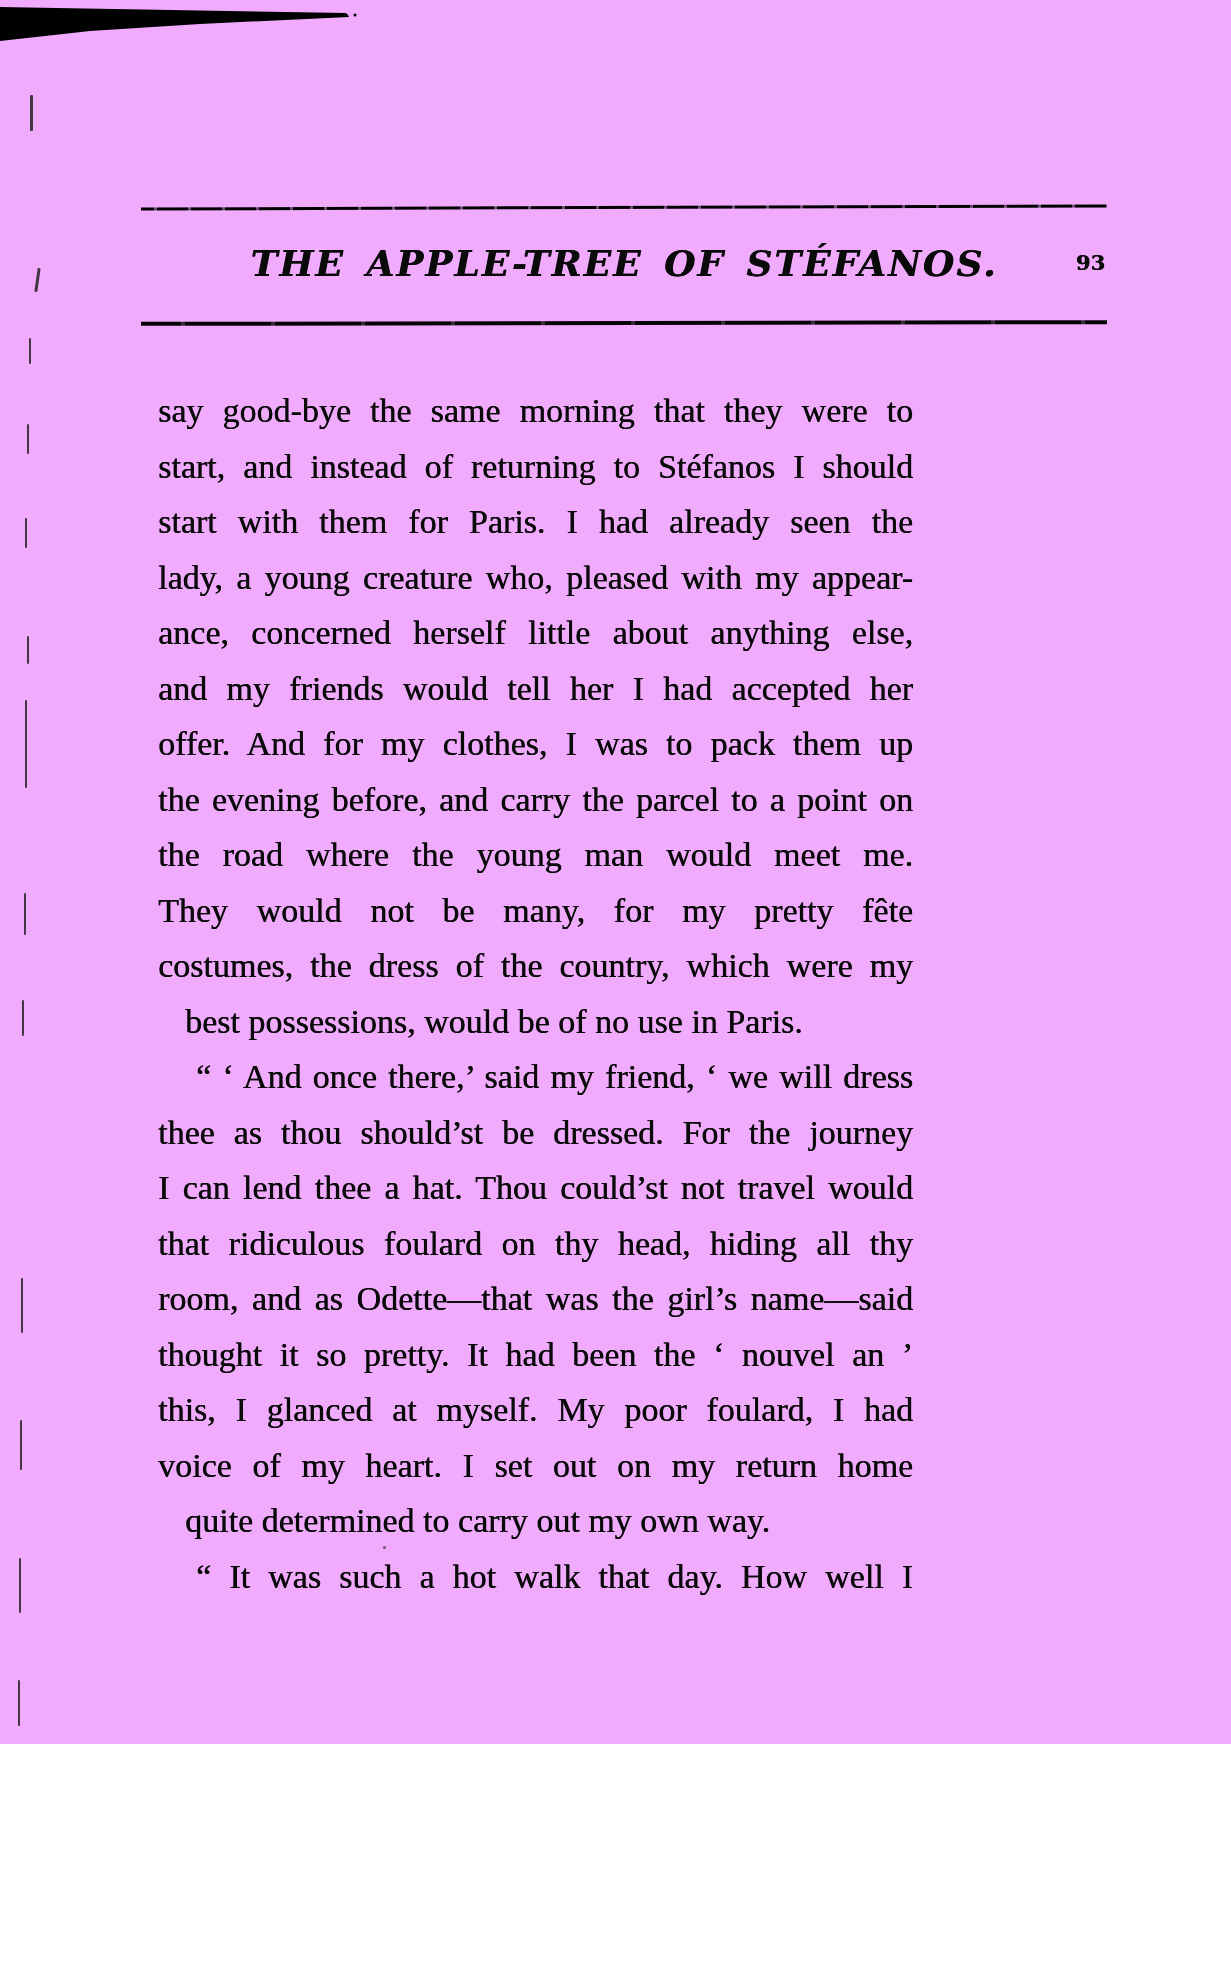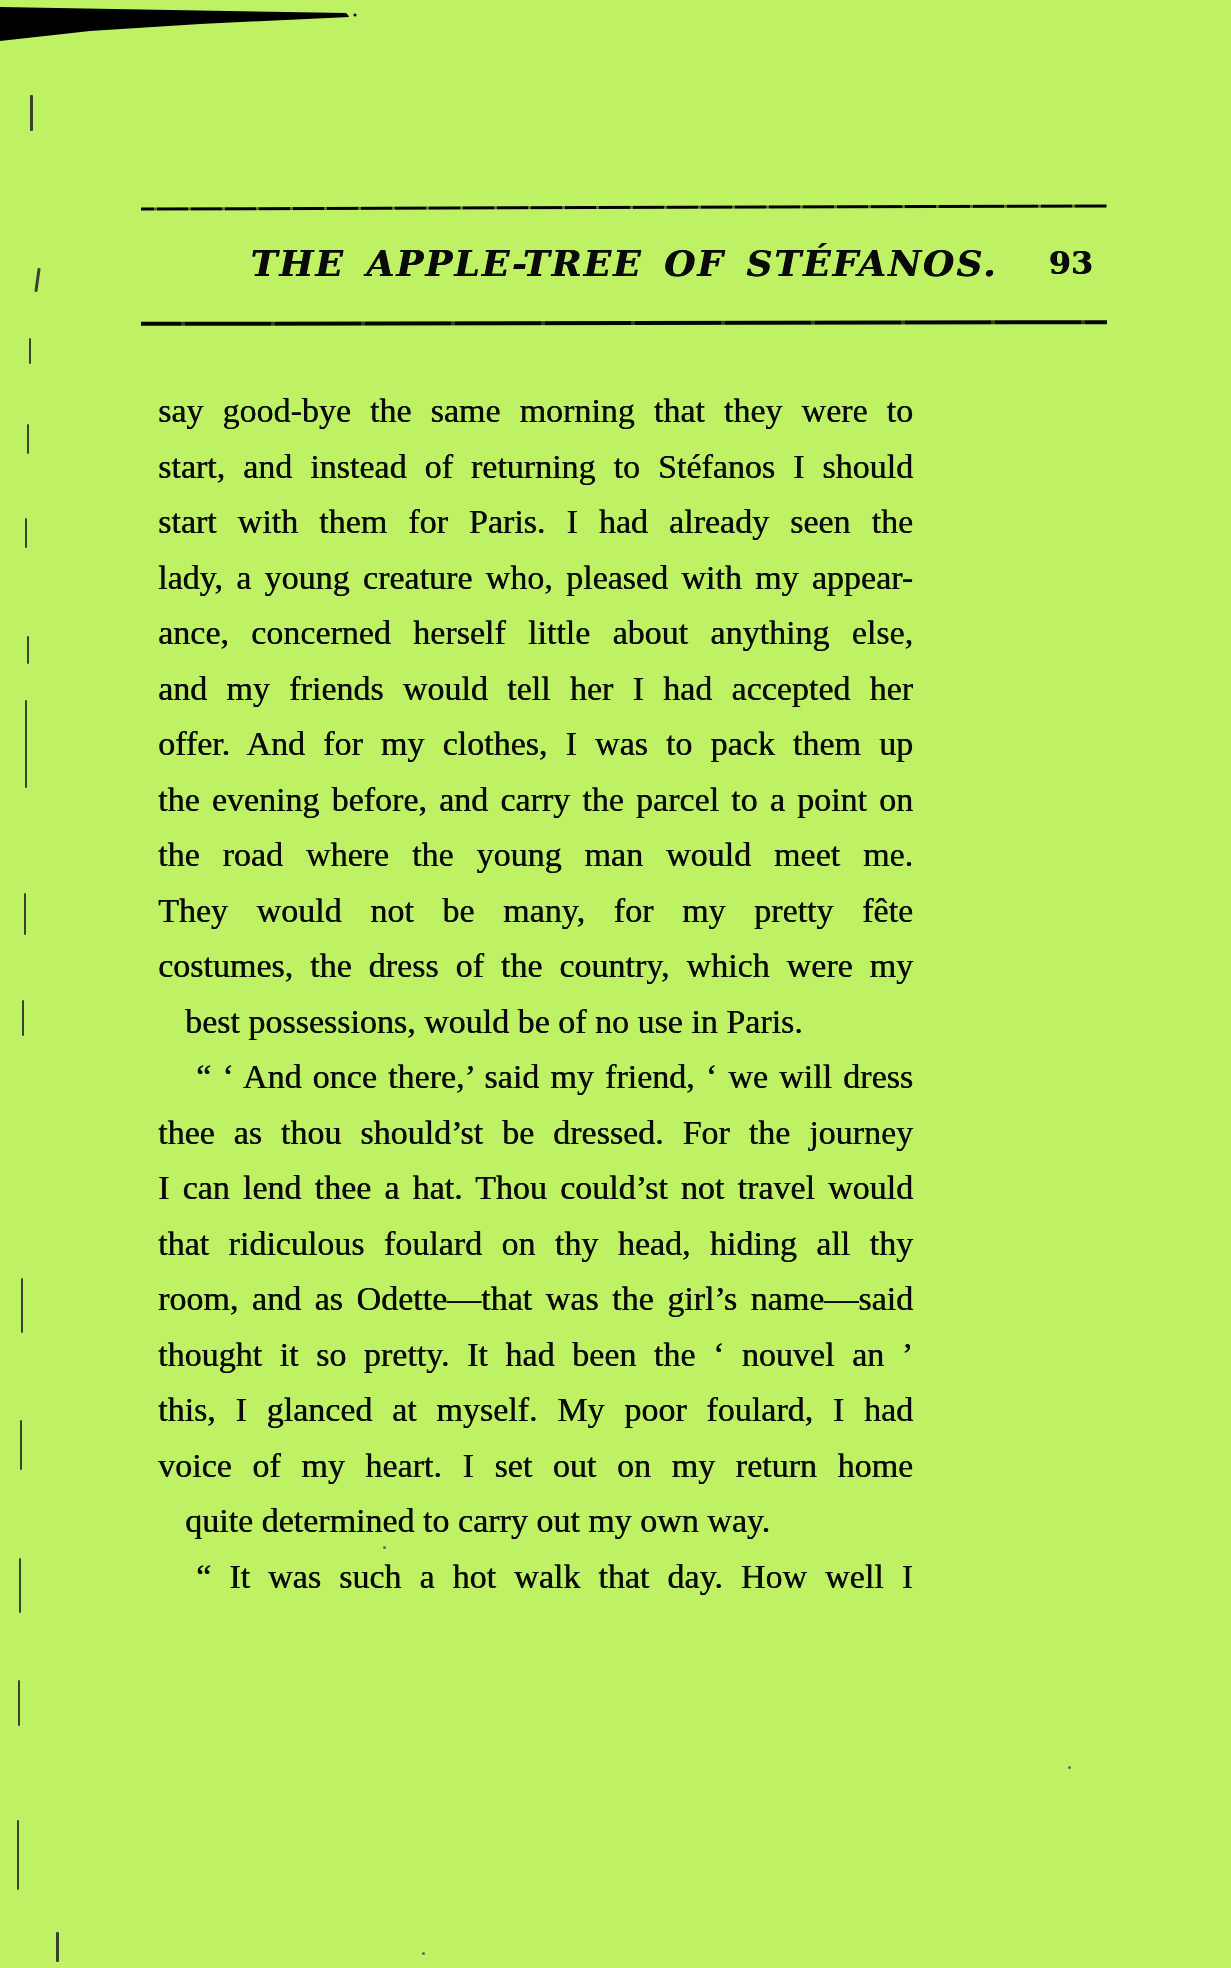--- a/index.html
+++ b/index.html
@@ -3,22 +3,22 @@
 <meta charset="utf-8">
 <style>
   html, body {
     margin: 0;
     padding: 0;
     background: #ffffff;
   }
   .page {
     position: relative;
     width: 1231px;
-    height: 1968px;
-    background: #bef264;
+    height: 1744px;
+    background: #f0abfc;
     overflow: hidden;
     color: #0a0a0a;
     text-decoration: underline;
   }
 
   
   .top-wedge {
     position: absolute;
     top: 0;
     left: 0;
@@ -73,25 +73,25 @@
     font-weight: bold;
     font-size: 36px;
     letter-spacing: 2px;
     word-spacing: 7px;
     line-height: 52px;
     white-space: nowrap;
     text-shadow: 0.5px 0 currentColor;
   }
   .page-number {
     position: absolute;
-    right: 14px;
+    right: 2px;
     top: 6px;
     font-family: "DejaVu Serif", serif;
     font-weight: bold;
-    font-size: 32px;
+    font-size: 21px;
     line-height: 40px;
     text-shadow: 0.5px 0 currentColor;
   }
 
   
   .text-block {
     position: absolute;
     top: 383px;
     left: 158px;
     width: 755px;

